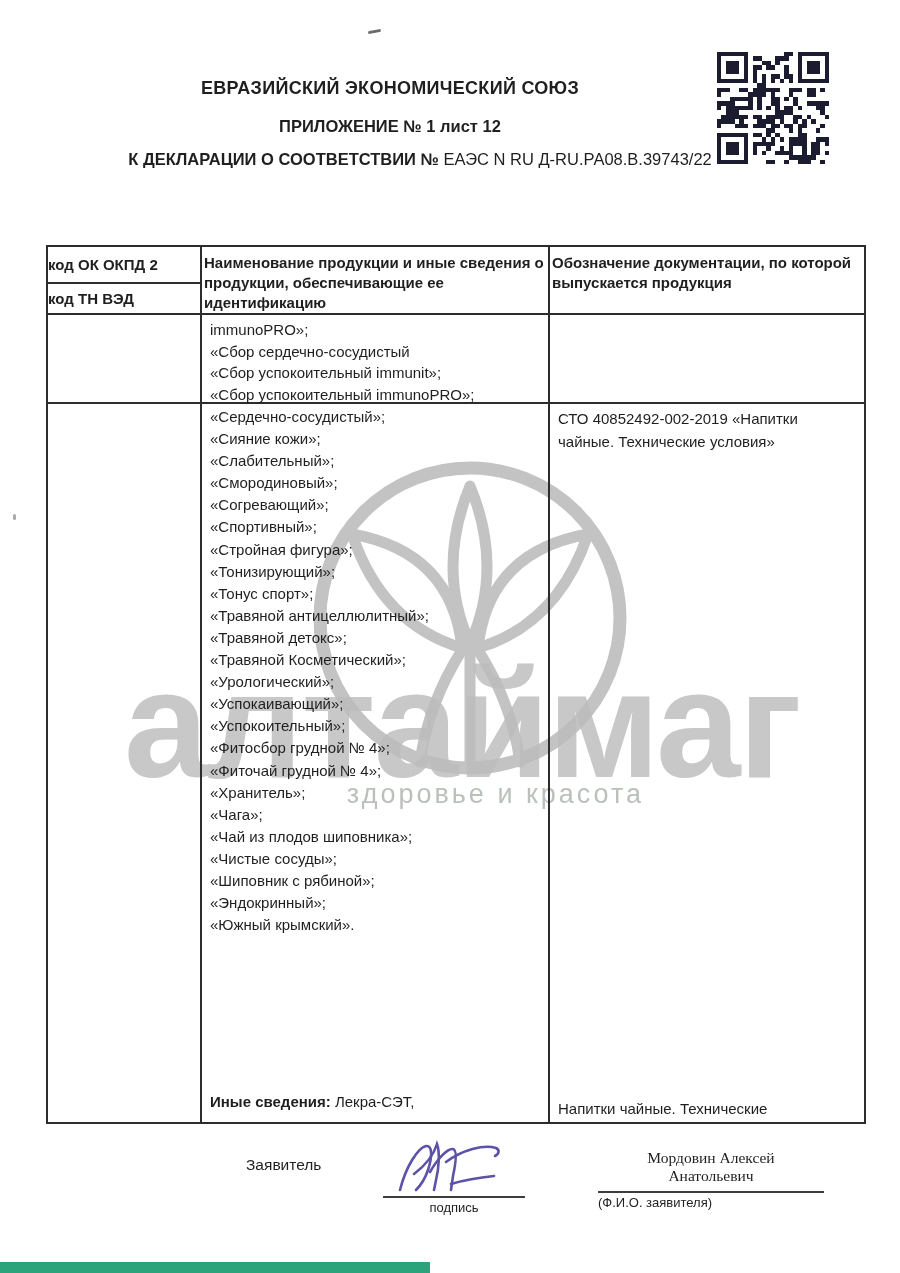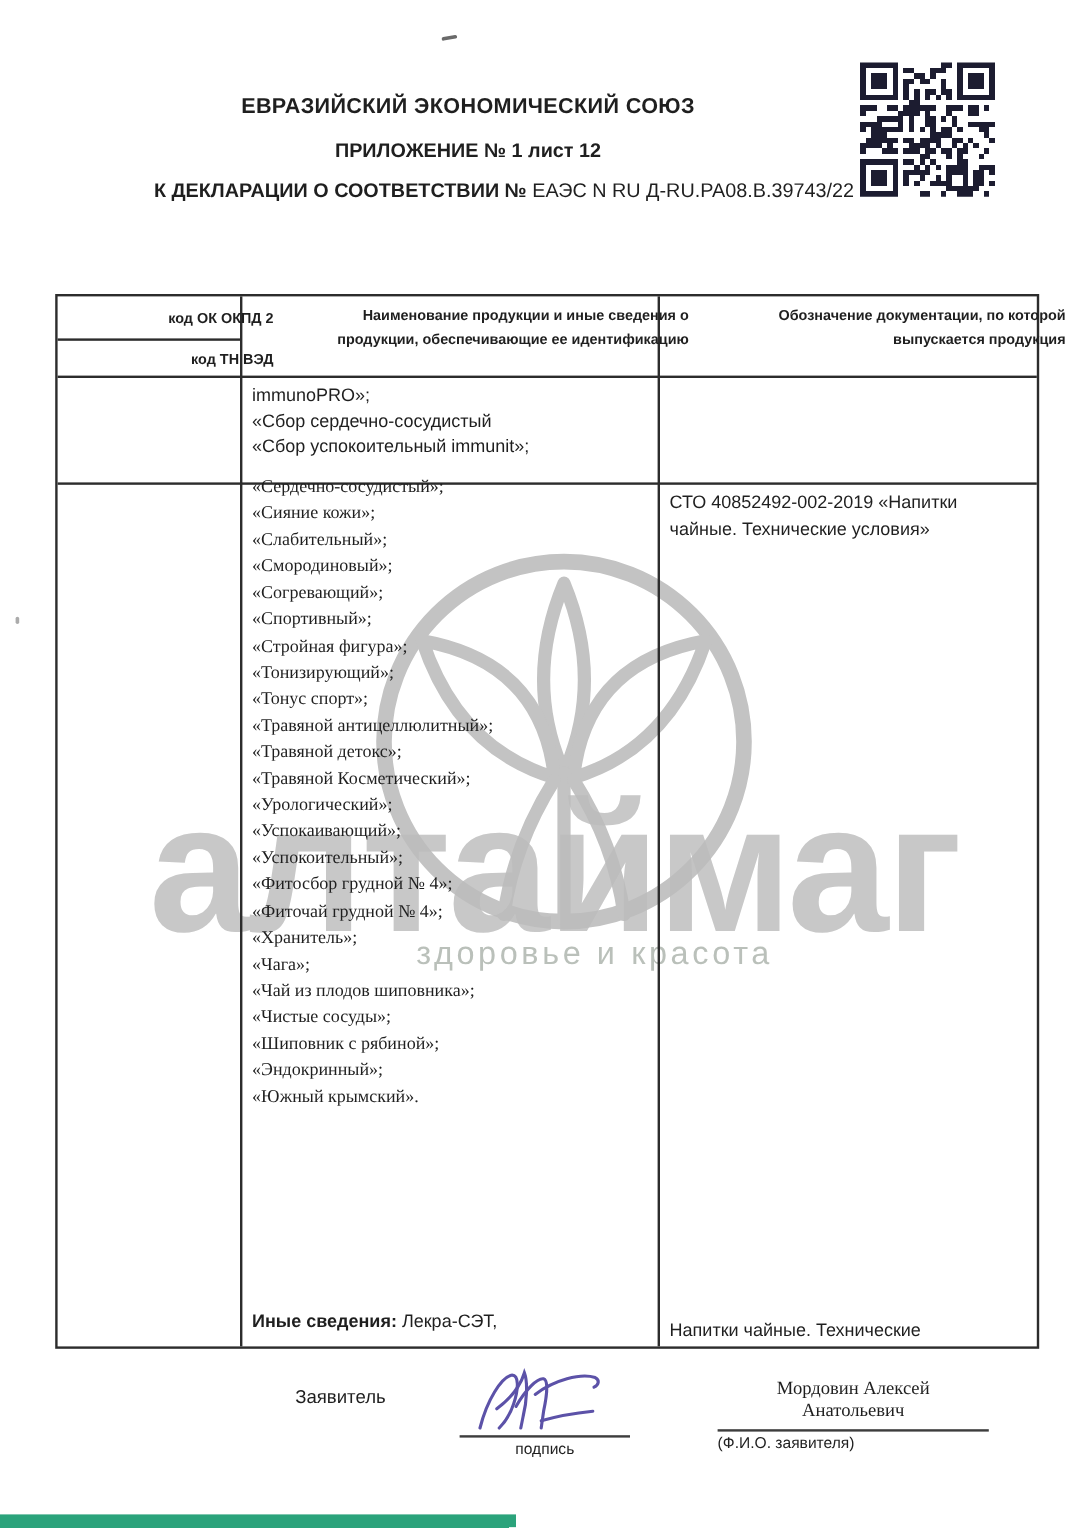--- a/index.html
+++ b/index.html
@@ -22,25 +22,25 @@
   .wm-logo{position:absolute;left:308px;top:448px;width:324px;height:340px;}
   .wm-brand{position:absolute;top:648px;left:0;width:900px;padding-left:24px;box-sizing:border-box;
             text-align:center;font-size:152px;font-weight:bold;line-height:1;color:#bcbcbc;opacity:.82;letter-spacing:-2px;}
   .wm-tagline{position:absolute;top:779px;left:0;width:900px;padding-left:91px;box-sizing:border-box;
               text-align:center;font-size:27px;color:#b3bab3;opacity:.9;letter-spacing:3px;}
 
   
   .tbl{position:absolute;left:46px;top:245px;width:816px;height:875px;border:2px solid #2c2c2c;z-index:2;}
   .vline{position:absolute;top:0;bottom:0;width:2px;background:#2c2c2c;}
   .hline{position:absolute;left:0;right:0;height:2px;background:#2c2c2c;}
-  .cell-h{position:absolute;font-weight:bold;font-size:12px;line-height:20px;text-align:right;margin-left:28px;}
+  .cell-h{position:absolute;font-weight:bold;font-size:15px;line-height:20px;text-align:left;}
   .c1sep{position:absolute;left:0;width:152px;height:2px;background:#2c2c2c;top:35px;}
   .body-txt{font-size:15px;}
   .row1-list{position:absolute;left:162px;top:72px;line-height:21.5px;}
-  .row2-list{position:absolute;left:162px;top:148px;line-height:22.1px;font-family:Liberation Serif, serif;}
+  .row2-list{position:absolute;left:162px;top:159px;line-height:22.1px;}
   .row2-doc{position:absolute;left:510px;top:160px;width:296px;line-height:23px;}
   .other-info{position:absolute;left:162px;bottom:12px;}
   .other-info b{font-weight:bold;}
   .doc-bottom{position:absolute;left:510px;bottom:5px;width:300px;}
 
   
   .sig-z{z-index:2;}
   .lbl-applicant{position:absolute;left:246px;top:1156px;font-size:15.5px;}
   .sig-svg{position:absolute;left:388px;top:1130px;width:132px;height:66px;}
   .sig-line{position:absolute;left:383px;top:1196px;width:142px;height:2px;background:#3d3d3d;}
@@ -311,20 +311,21 @@
     <div class="c1sep"></div>
     <div class="cell-h" style="left:0;width:152px;top:42px">код ТН ВЭД</div>
 
     <div class="cell-h" style="left:504px;width:308px;top:6px">Обозначение документации, по которой выпускается продукция</div>
     <div class="cell-h" style="left:156px;width:342px;top:6px">Наименование продукции и иные сведения о продукции, обеспечивающие ее идентификацию</div>
 
     <div class="row1-list body-txt">
         <div>immunoPRO»;</div>
         <div>«Сбор сердечно-сосудистый</div>
         <div>«Сбор успокоительный immunit»;</div>
+        <div>«Сбор успокоительный immunoPRO»;</div>
       </div>
 
     <div class="row2-list body-txt">
         <div>«Сердечно-сосудистый»;</div>
         <div>«Сияние кожи»;</div>
         <div>«Слабительный»;</div>
         <div>«Смородиновый»;</div>
         <div>«Согревающий»;</div>
         <div>«Спортивный»;</div>
         <div>«Стройная фигура»;</div>

